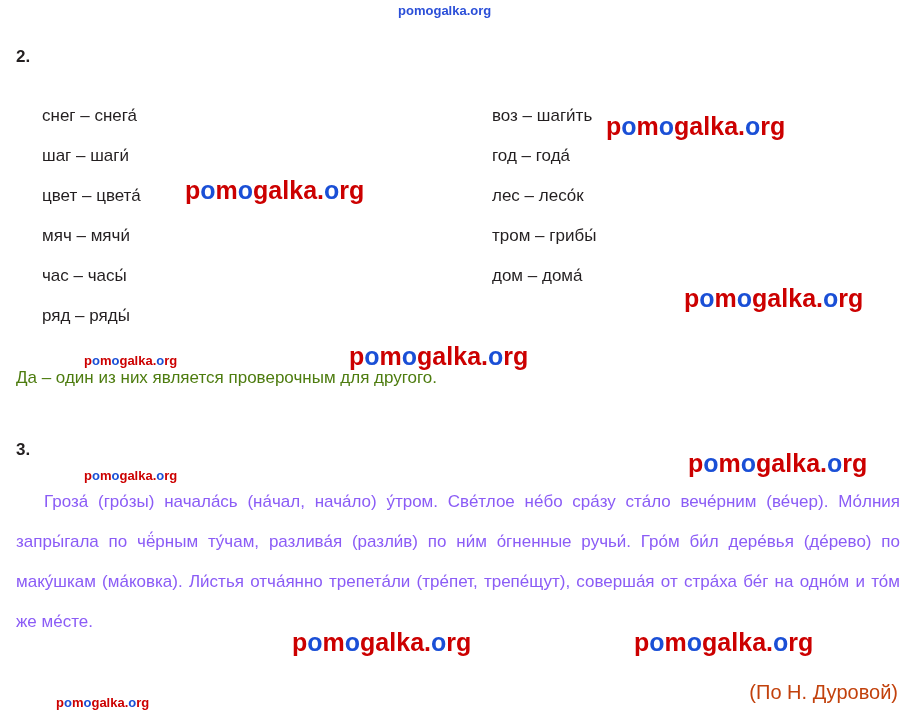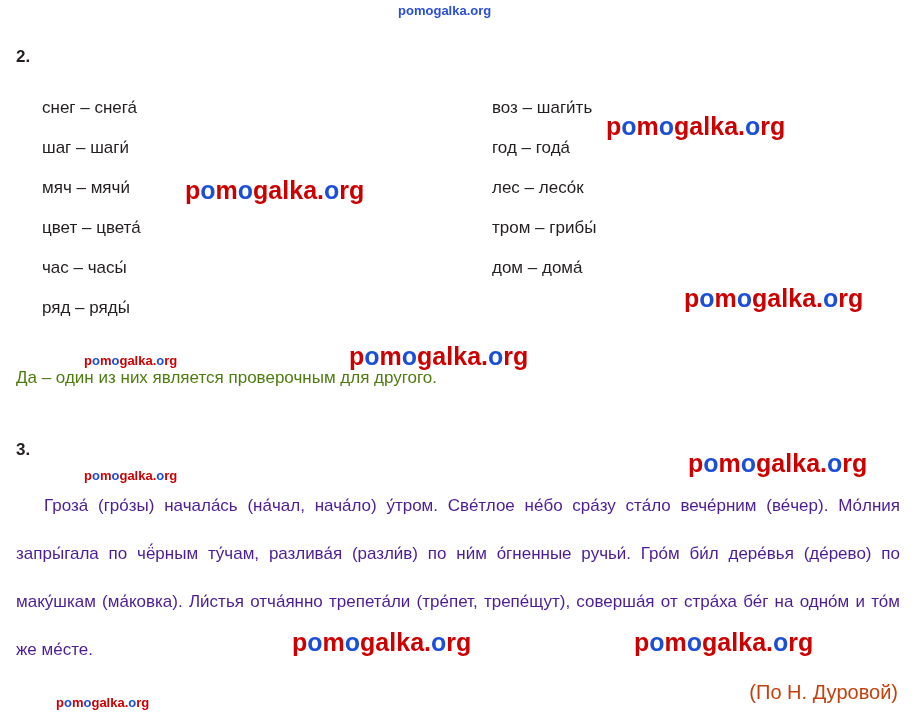--- a/index.html
+++ b/index.html
@@ -61,21 +61,21 @@
   
   .word-cols {
     position: absolute;
     left: 0;
     top: 88px;
     width: 916px;
     height: 235px;
   }
   .col {
     position: absolute;
-    top: 0;
+    top: 8px;
   }
   .col-left  { left: 42px; }
   .col-right { left: 492px; }
   .word-pair {
     font-size: 17px;
     line-height: 40px;
     height: 40px;
     color: #231f20;
     white-space: nowrap;
   }
@@ -90,22 +90,22 @@
     white-space: nowrap;
   }
 
   
   .ex3-body {
     position: absolute;
     left: 16px;
     top: 482px;
     width: 884px;
     font-size: 17px;
-    line-height: 48px;
-    color: #4c1d95;
+    line-height: 40px;
+    color: #8b5cf6;
     text-align: justify;
     text-indent: 28px;
   }
   .ex3-source {
     position: absolute;
     right: 18px;
     top: 681px;
     font-size: 20px;
     color: #c2410c;
     white-space: nowrap;
@@ -115,22 +115,22 @@
 <body>
 
 <div class="page">
 
   <div class="ex-num ex-num-2">2.</div>
 
   <div class="word-cols">
     <div class="col col-left">
       <div class="word-pair">снег – снега́</div>
       <div class="word-pair">шаг – шаги́</div>
+      <div class="word-pair">цвет – цвета́</div>
       <div class="word-pair">мяч – мячи́</div>
-      <div class="word-pair">цвет – цвета́</div>
       <div class="word-pair">час – часы́</div>
       <div class="word-pair">ряд – ряды́</div>
     </div>
     <div class="col col-right">
       <div class="word-pair">воз – шаги́ть</div>
       <div class="word-pair">год – года́</div>
       <div class="word-pair">лес – лесо́к</div>
       <div class="word-pair">тром – грибы́</div>
       <div class="word-pair">дом – дома́</div>
     </div>

